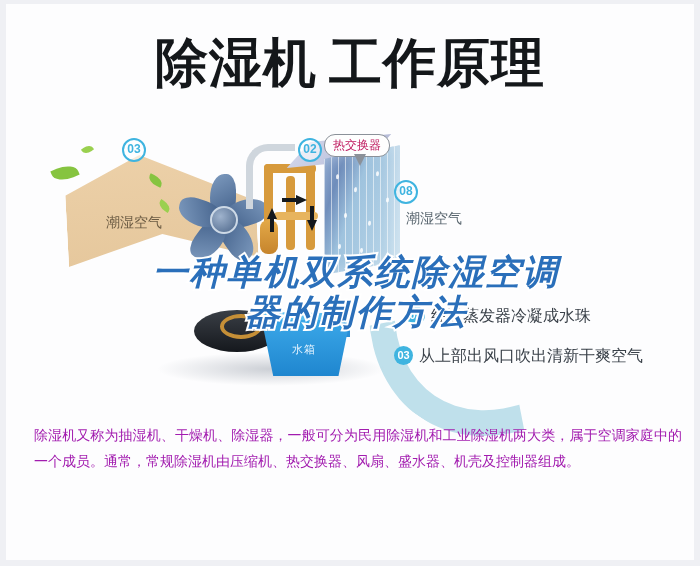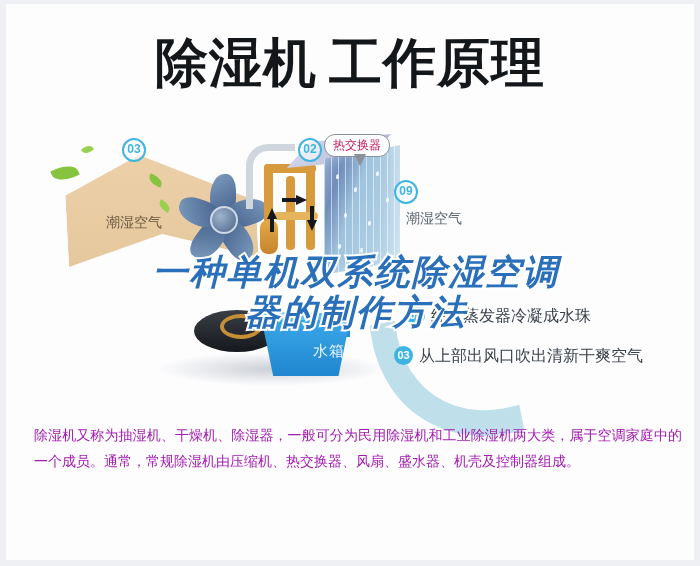--- a/index.html
+++ b/index.html
@@ -192,21 +192,21 @@
     clip-path: polygon(8% 0%, 100% 0%, 88% 100%, 20% 100%);
   }
   .tank-lid {
     position: absolute; left: 246px; top: 188px;
     width: 100px; height: 16px;
     background: #5fc0f0;
     clip-path: polygon(14% 0%, 100% 10%, 92% 100%, 4% 88%);
   }
   .tank-label {
     position: absolute; left: 286px; top: 218px;
-    font-size: 15px; color: #eaf6ff; letter-spacing: 1px; margin-left: 21px;
+    font-size: 11px; color: #eaf6ff; letter-spacing: 1px;
   }
 
   
   .base {
     position: absolute; left: 188px; top: 186px;
     width: 86px; height: 42px; border-radius: 50%;
     background: linear-gradient(180deg,#3a3f46,#15181d);
   }
   .base-ring {
     position: absolute; left: 214px; top: 190px;
@@ -371,21 +371,21 @@
         <i style="left:14px;top:88px"></i>
           <i style="left:36px;top:96px"></i>
       </div>
     </div>
 
     <div class="callout">热交换器</div>
     <div class="callout-tail"></div>
 
     <div class="badge b03a">03</div>
     <div class="badge b02">02</div>
-    <div class="badge b01">09</div>
+    <div class="badge b01">08</div>
 
     <div class="lbl dry">潮湿空气</div>
     <div class="lbl humid">潮湿空气</div>
 
     <div class="shadow"></div>
     <div class="base"></div>
     <div class="base-ring"></div>
     <div class="tank-lid"></div>
     <div class="tank"></div>
     <div class="tank-label">水箱</div>

